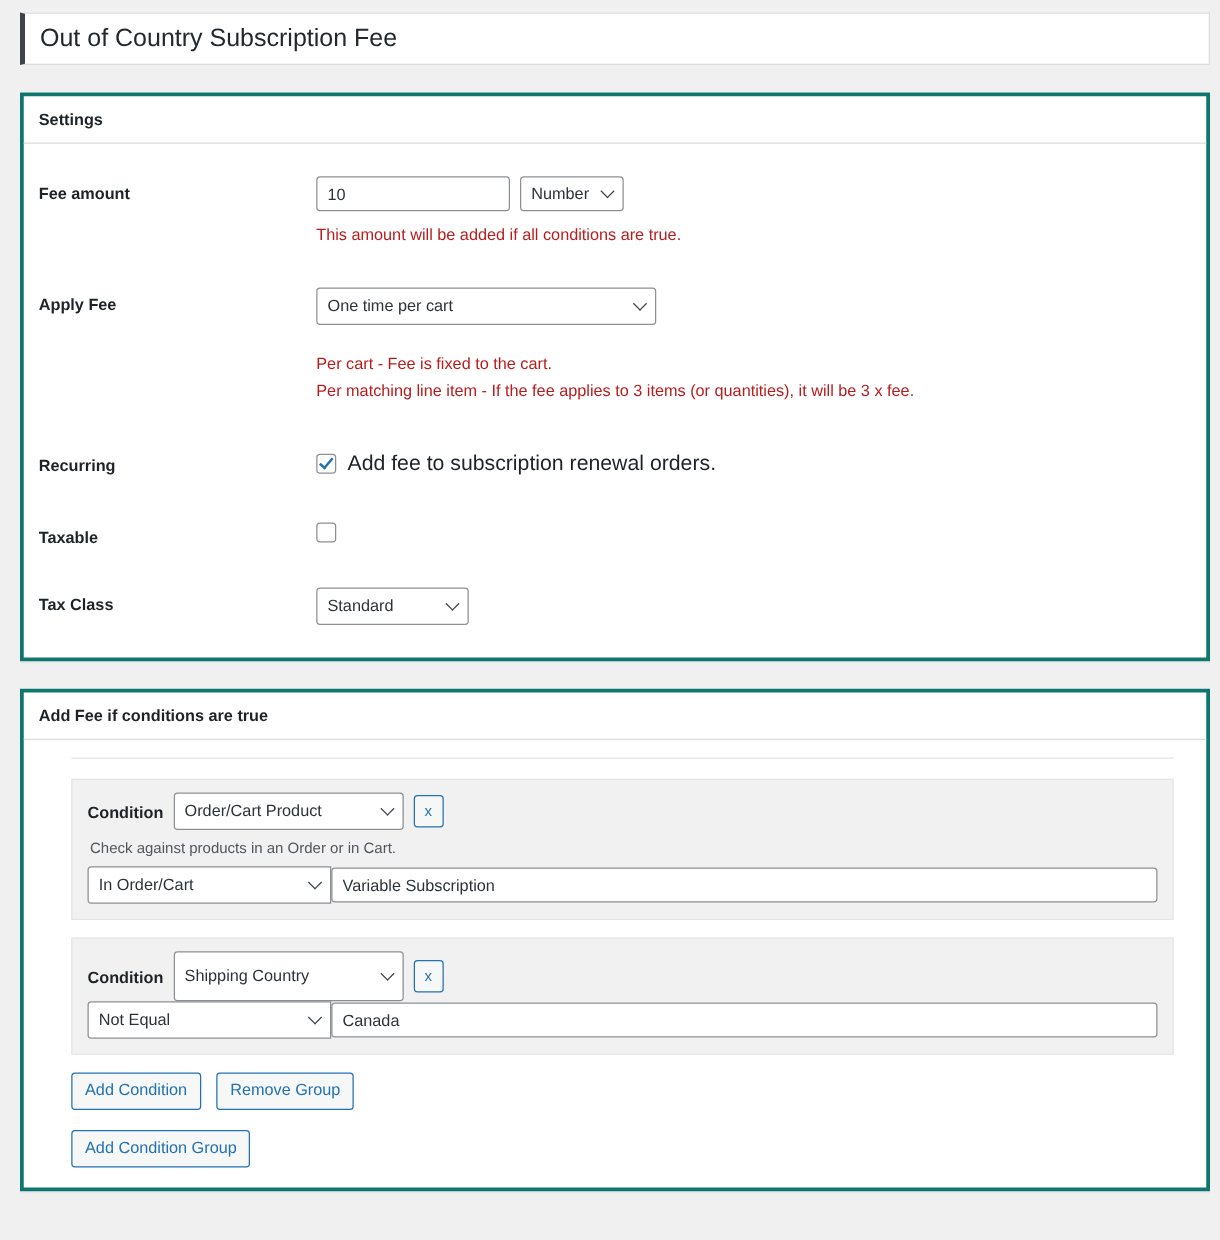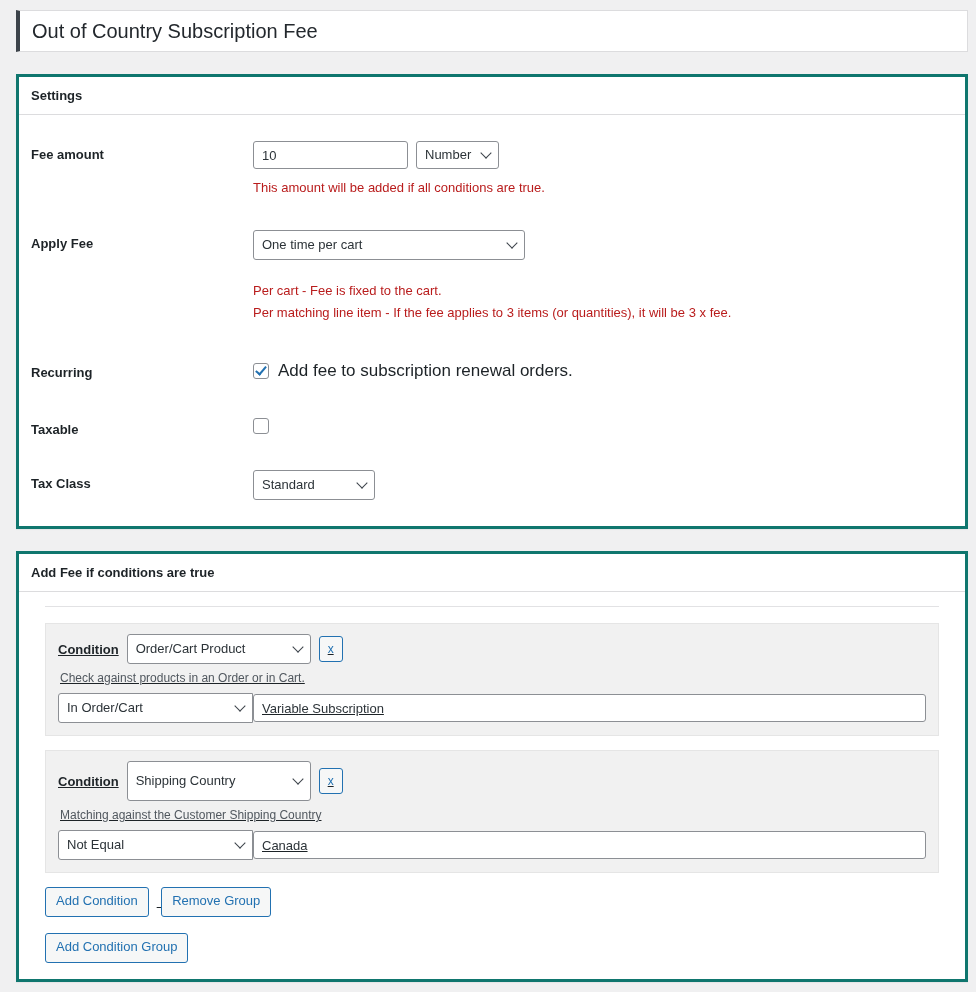--- a/index.html
+++ b/index.html
@@ -163,22 +163,21 @@
     width: 4px;
     height: 9px;
     border-right: 2px solid #2271b1;
     border-bottom: 2px solid #2271b1;
     transform: rotate(40deg);
   }
   .cb-text { font-size: 17px; color: #1d2327; }
 
   
   .cond-wrap {
-    padding: 14px 12px 16px 12px;
-    text-decoration: underline;
+    padding: 14px 12px 16px 24px;
   }
   .cond-inner {
     border-top: 1px solid #e2e2e4;
     padding-top: 16px;
     margin: 0 14px;
   }
   .cond-group {
     background: #f1f1f1;
     border: 1px solid #e5e5e5;
     padding: 10px 12px 12px 12px;
@@ -369,21 +368,20 @@
           <div>
             <div class="cond-head">
               <span class="cond-label">Condition</span>
               <span class="sel">
                 <select style="width:184px;height:40px">
                   <option>Shipping Country</option>
                 </select>
               </span>
               <span class="x-btn">x</span>
             </div>
-            <div class="cond-hint">Matching against the Customer Shipping Country</div>
             <div class="cond-row2">
               <span class="sel">
                 <select>
                   <option>Not Equal</option>
                 </select>
               </span>
               <input type="text" class="cond-value" value="Canada" style="">
             </div>
           </div>
 

